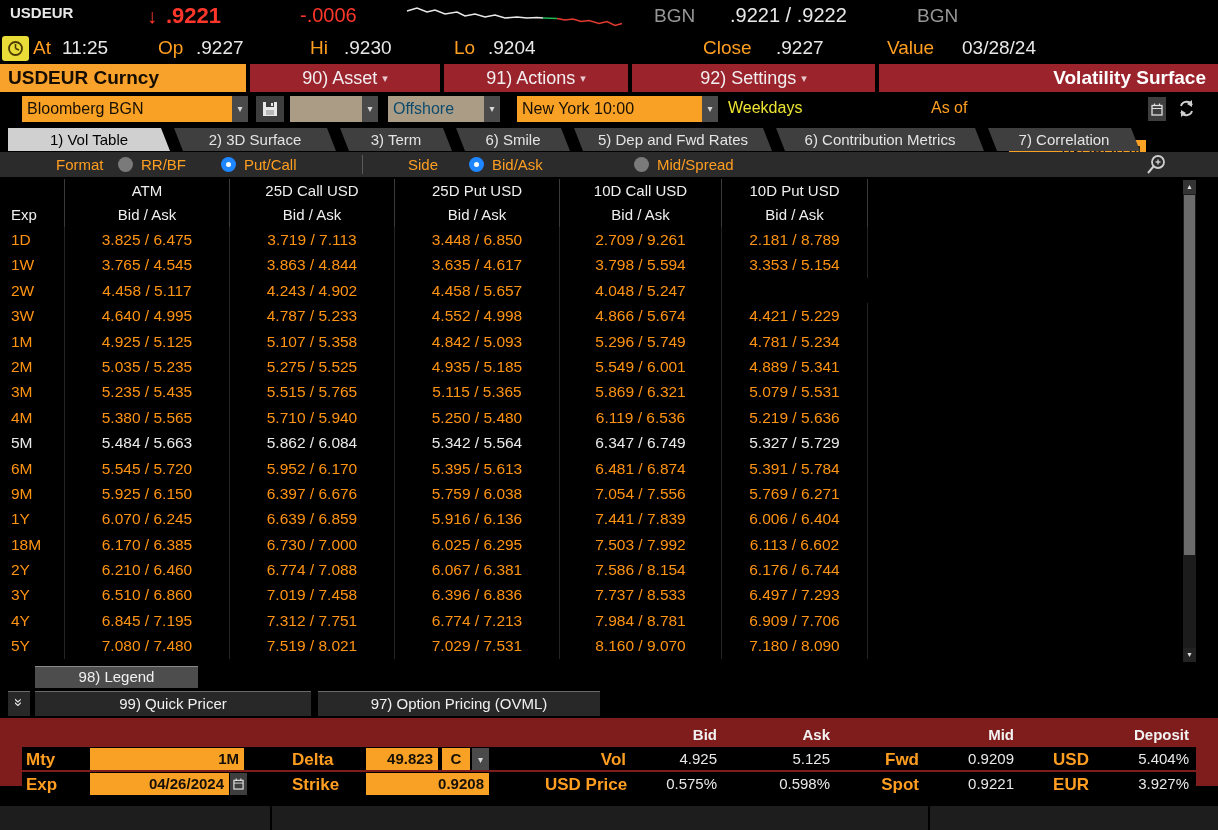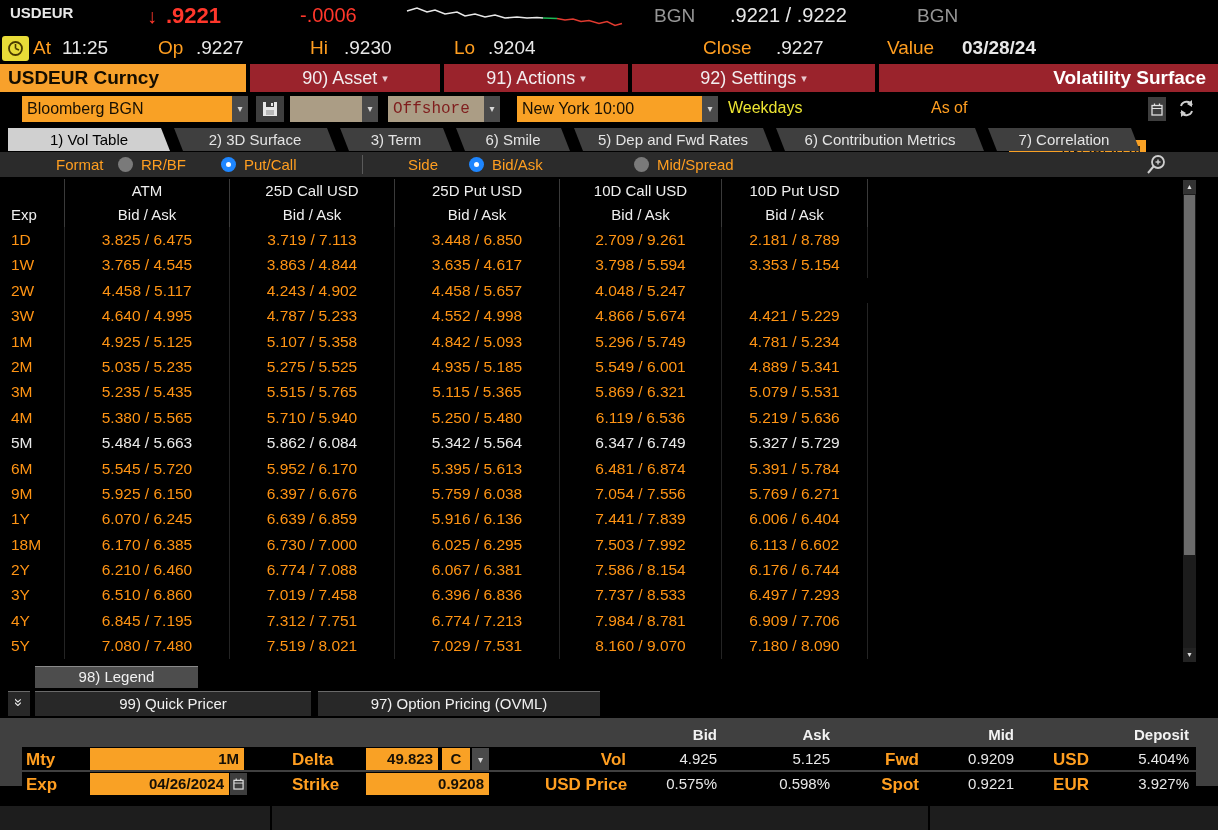--- a/index.html
+++ b/index.html
@@ -27,21 +27,21 @@
        line-height:28px;padding-left:8px;box-sizing:border-box;}
   .rbtn{background:var(--red);color:#f2eef0;font-size:18px;line-height:28px;text-align:center;}
   .rtitle{flex:1;background:var(--red);color:#fff;font-weight:bold;font-size:19px;
           line-height:28px;text-align:right;padding-right:12px;}
   .carat{font-size:11px;position:relative;top:-2px;color:#e9c8cd;}
   
   .sel{position:absolute;height:26px;display:flex;top:0;}
   .selval{font-size:16px;line-height:26px;padding:0 5px;box-sizing:border-box;overflow:hidden;}
   .selarr{width:16px;background:#4a4a4a;color:#d8d8d8;font-size:10px;line-height:26px;text-align:center;}
   .orangebg{background:var(--orange-field);color:#171004;}
-  .tanbg{background:var(--tan);color:#7f1d1d;font-family:Liberation Mono, monospace;}
+  .tanbg{background:var(--tan);color:#0c4a6e;}
   .toolrow{left:0;top:96px;width:1218px;height:29px;padding-left:18px;}
   .iconbtn{position:absolute;background:#3e3e3e;display:flex;align-items:center;justify-content:center;}
   
   .tabbar{left:0;top:128px;width:1218px;height:23px;display:flex;gap:4px;padding-left:8px;box-sizing:border-box;}
   .tab{background:#3f3f3f;color:#e4e4e4;font-size:15px;line-height:23px;text-align:center;
        clip-path:polygon(0 0,calc(100% - 9px) 0,100% 100%,9px 100%);}
   .tab.active{background:#d0d0d0;color:#000;clip-path:polygon(0 0,calc(100% - 9px) 0,100% 100%,0 100%);}
   
   .filterrow{left:0;top:152px;width:1218px;height:25px;background:#2b2b2b;}
   .flabel{font-size:15px;color:var(--amber);line-height:25px;}
@@ -62,21 +62,21 @@
   .sbar{left:1183px;top:180px;width:13px;height:482px;background:#1c1c1c;}
   .sbbtn{position:absolute;left:0;width:13px;height:14px;background:#333;color:#ddd;font-size:7px;
          line-height:14px;text-align:center;}
   .sbthumb{position:absolute;left:1px;top:15px;width:11px;height:360px;background:#6b6b6b;}
   
   .graybtn{background:#4d4d4d;border-top:1px solid #8a8a8a;color:#f0f0f0;font-size:15px;
            line-height:20px;text-align:center;}
   .flatbtn{background:#282828;border-top:1px solid #6a6a6a;color:#f0f0f0;font-size:15px;
            line-height:23px;text-align:center;}
   
-  .pricer{left:0;top:718px;width:1218px;height:68px;background:#404040;text-decoration:underline;}
+  .pricer{left:0;top:718px;width:1218px;height:68px;background:#7f1d1d;text-decoration:underline;}
   .prow{position:absolute;left:22px;width:1174px;height:23px;background:#000;}
   .phead{position:absolute;font-size:15px;font-weight:bold;color:#f2f2f2;text-align:right;}
   .pl{position:absolute;font-size:17px;font-weight:bold;color:var(--amber);}
   .pr{text-align:right;}
   .pv{position:absolute;font-size:15px;color:var(--white);text-align:right;}
   .pfield{position:absolute;height:22px;background:var(--orange-field);color:#161006;font-size:15px;
           font-weight:bold;line-height:22px;text-align:right;padding-right:5px;box-sizing:border-box;top:0;}
   
   .strip{left:0;top:806px;width:1218px;height:24px;background:#1d1d1d;}
   .stripdiv{position:absolute;top:0;width:2px;height:24px;background:#000;}
@@ -110,21 +110,21 @@
   <span class="abs q2v" style="left:62px;top:37px;">11:25</span>
   <span class="abs q2l" style="left:158px;top:37px;">Op</span>
   <span class="abs q2v" style="left:196px;top:37px;">.9227</span>
   <span class="abs q2l" style="left:310px;top:37px;">Hi</span>
   <span class="abs q2v" style="left:344px;top:37px;">.9230</span>
   <span class="abs q2l" style="left:454px;top:37px;">Lo</span>
   <span class="abs q2v" style="left:488px;top:37px;">.9204</span>
   <span class="abs q2l" style="left:703px;top:37px;">Close</span>
   <span class="abs q2v" style="left:776px;top:37px;">.9227</span>
   <span class="abs q2l" style="left:887px;top:37px;">Value</span>
-  <span class="abs q2v" style="left:962px;top:37px;font-weight:bold;">03/28/24</span>
+  <span class="abs q2v" style="left:962px;top:37px;">03/28/24</span>
 
   <div class="abs menurow">
     <div class="sec">USDEUR Curncy</div>
     <div class="rbtn" style="width:190px;"><span>90) Asset</span> <span class="carat">▾</span></div>
     <div class="rbtn" style="width:184px;"><span>91) Actions</span> <span class="carat">▾</span></div>
     <div class="rbtn" style="width:243px;"><span>92) Settings</span> <span class="carat">▾</span></div>
     <div class="rtitle">Volatility Surface</div>
   </div>
 
   <div class="abs toolrow">

